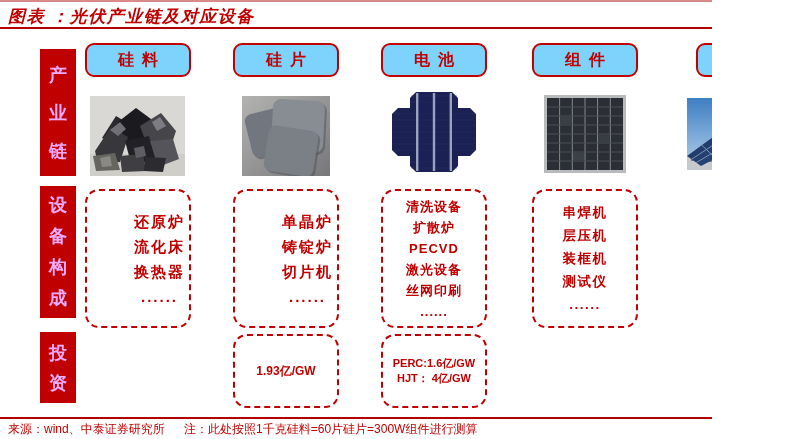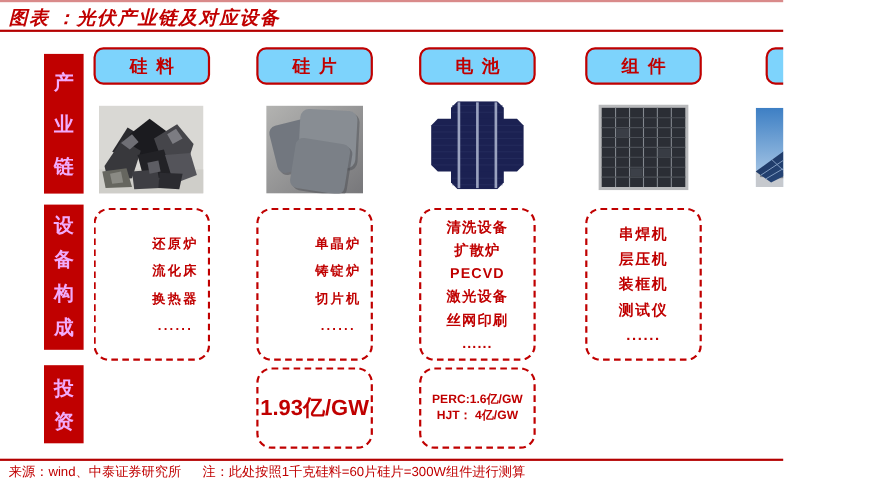--- a/index.html
+++ b/index.html
@@ -24,25 +24,25 @@
        border:2px solid #c00000;border-radius:9px;background:#7dd3fc;color:#c00000;
        font-size:16px;font-weight:bold;letter-spacing:8px;text-indent:8px;
        display:flex;align-items:center;justify-content:center;}
 
   
   .dash{position:absolute;box-sizing:border-box;border:2px dashed #c00000;border-radius:14px;
         color:#c00000;font-weight:bold;display:flex;flex-direction:column;
         align-items:center;justify-content:center;text-align:center;}
   .eq-box{top:189px;width:106px;height:139px;}
   .inv-box{top:334px;width:106px;height:74px;}
-  .eq-line{font-size:12px;line-height:25px;letter-spacing:2px;margin-left:43px;}
+  .eq-line{font-size:15px;line-height:25px;letter-spacing:2px;margin-left:43px;}
   .eq-line-sm{font-size:13px;line-height:21px;letter-spacing:1px;}
   .eq-line-md{font-size:13.5px;line-height:23px;letter-spacing:1.5px;}
   .inv-line{font-size:13.5px;line-height:19px;}
-  .inv-line-lg{font-size:20px;line-height:20px;}
+  .inv-line-lg{font-size:12px;line-height:20px;}
   .inv-line-sm{font-size:11px;line-height:15px;}
 
   .c0{left:85px;} .c1{left:233px;} .c2{left:381px;} .c3{left:532px;} .c4{left:696px;}
 
   .img-wrap{position:absolute;line-height:0;}
   .footer-line{position:absolute;left:0;top:417px;width:800px;height:2px;background:#b40000;}
   .footer{position:absolute;left:8px;top:421px;font-size:12px;font-weight:normal;color:#c00000;}
   .footer .note{margin-left:16px;}
 </style>
 </head>

